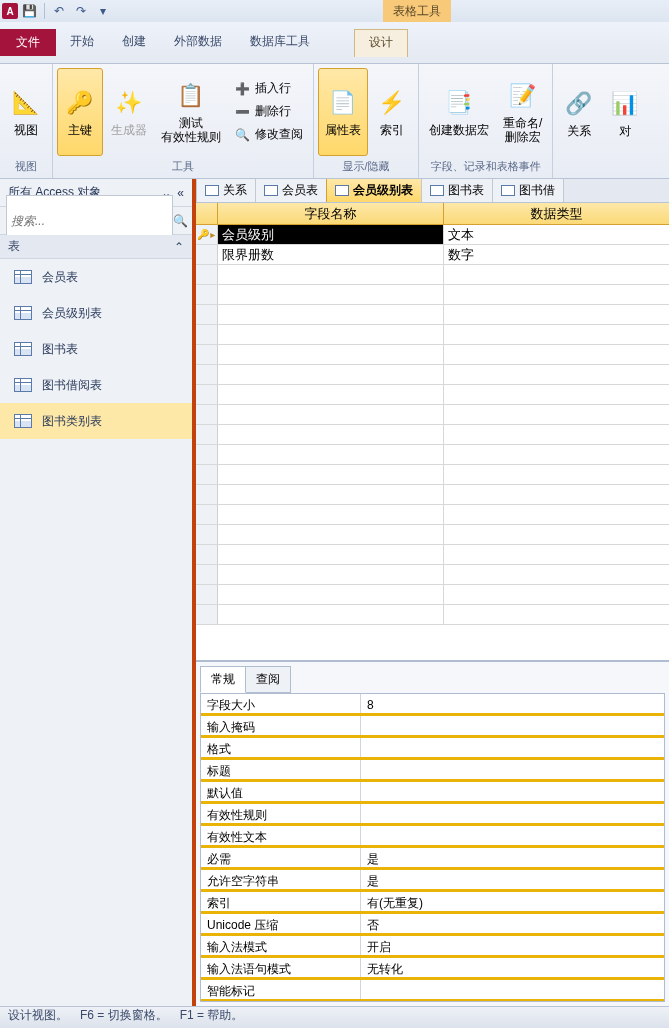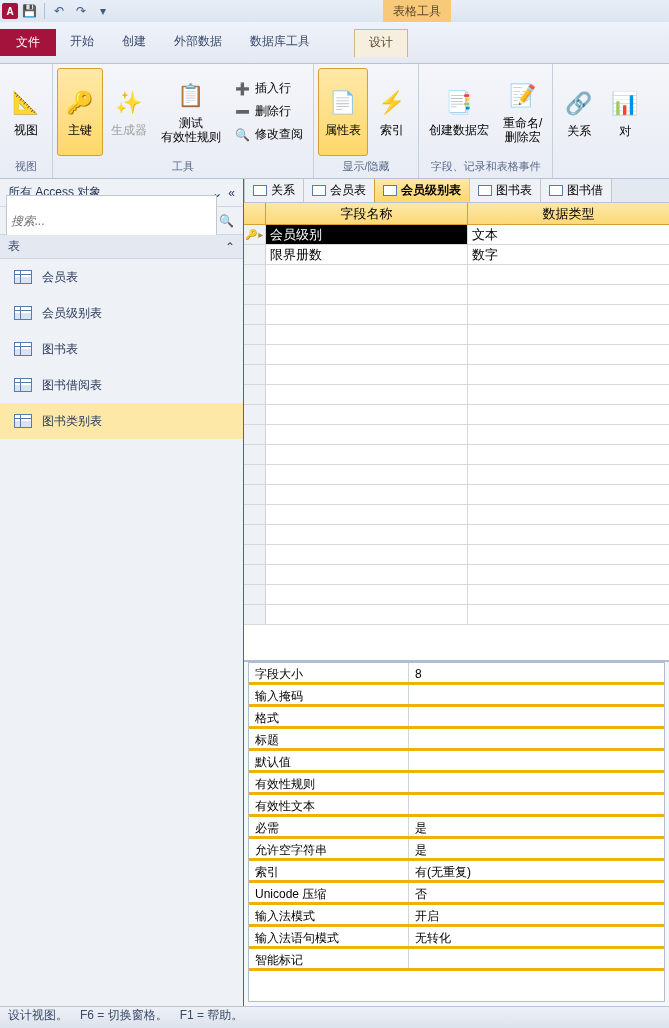--- a/index.html
+++ b/index.html
@@ -19,21 +19,21 @@
 .ribbon-group-label{text-align:center;font-size:11px;color:#5a6a8a;padding:2px 0}
 .big-btn{display:flex;flex-direction:column;align-items:center;justify-content:center;padding:2px 6px;min-width:40px;height:88px;cursor:pointer;border-radius:3px}
 .big-btn.sel{background:linear-gradient(#ffe8a8,#ffd86a);border:1px solid #d4a030}
 .big-btn .ico{width:32px;height:32px;margin-bottom:4px;display:flex;align-items:center;justify-content:center;font-size:22px}
 .big-btn .lbl{font-size:12px;text-align:center;line-height:14px}
 .small-btn-col{display:flex;flex-direction:column;gap:2px;padding:0 2px}
 .small-btn{display:flex;align-items:center;gap:4px;padding:2px 4px;cursor:pointer}
 .small-btn .ico{width:16px;height:16px;display:flex;align-items:center;justify-content:center}
 .disabled{color:#a0a0a0}
 .main{flex:1;display:flex;min-height:0}
-.nav-pane{width:244px;background:#eef1f6;border-right:1px solid #c2410c;display:flex;flex-direction:column}
+.nav-pane{width:196px;background:#eef1f6;border-right:4px solid #c2410c;display:flex;flex-direction:column}
 .nav-header{height:28px;display:flex;align-items:center;padding:0 8px;border-bottom:1px solid #d0d6e0;color:#2a3a5a;font-size:14px}
 .nav-header .sp{flex:1}
 .nav-search{height:28px;display:flex;align-items:center;padding:0 6px;border-bottom:1px solid #d0d6e0}
 .nav-search input{flex:1;border:1px solid #c0c8d4;padding:18px 4px;font-style:italic;color:#888;background:#fff}
 .nav-search .sico{width:20px;text-align:center;color:#5a6a8a}
 .nav-section{height:24px;display:flex;align-items:center;padding:0 8px;background:#e4e8f0;border-bottom:1px solid #d0d6e0;color:#3a4a6a}
 .nav-section .sp{flex:1}
 .nav-item{height:36px;display:flex;align-items:center;padding:0 14px;gap:10px;cursor:pointer;color:#2a3a5a}
 .nav-item.sel{background:#fde8a8}
 .nav-item .tico{width:18px;height:14px;border:1px solid #5a7aaa;background:linear-gradient(#fff 50%,#d8e4f4 50%);position:relative}
@@ -336,20 +336,24 @@
             <div class="cell" style="border-right:none"></div>
           </div>
           <div class="grid-row">
             <div class="rowh"></div>
             <div class="cell"></div>
             <div class="cell" style="border-right:none"></div>
           </div>
         </div>
     </div>
     <div class="props">
+      <div class="prop-tabs">
+        <div class="prop-tab active">常规</div>
+        <div class="prop-tab">查阅</div>
+      </div>
       <div class="prop-grid" id="prop-grid">
           <div class="prop-row">
             <div class="pn">字段大小</div>
             <div class="pv">8</div>
           </div>
           <div class="prop-row">
             <div class="pn">输入掩码</div>
             <div class="pv"></div>
           </div>
           <div class="prop-row">

